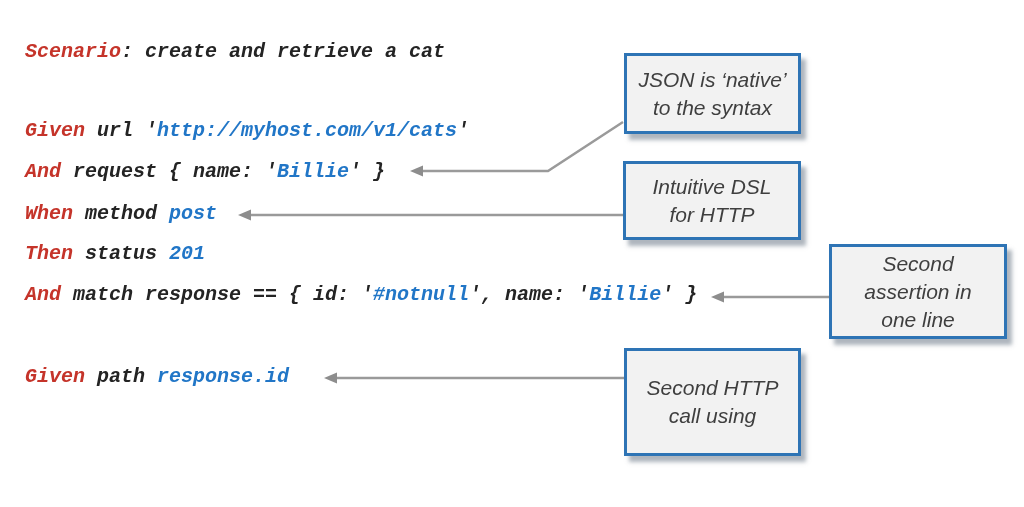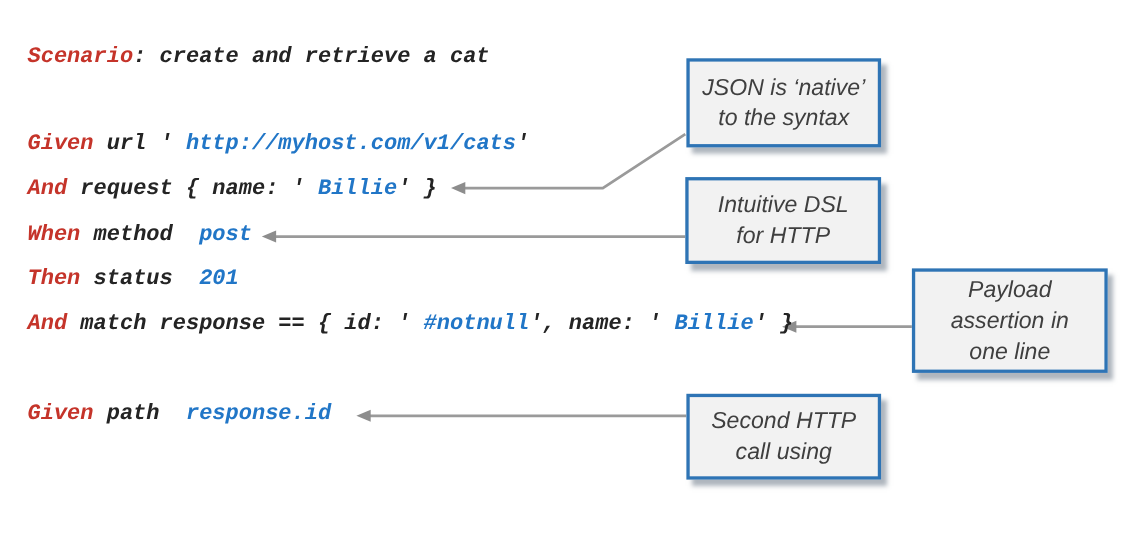--- a/index.html
+++ b/index.html
@@ -27,21 +27,21 @@
     left:25px;
     font-family:"Liberation Mono", monospace;
     font-weight:bold;
     font-size:20px;
     line-height:24px;
     white-space:pre;
     color:var(--code-text);
   }
   .tk{white-space:pre;}
   .tk.k{color:var(--keyword-red);}
-  .tk.v{color:var(--value-blue);margin-left:12px;}
+  .tk.v{color:var(--value-blue);}
   .callout{
     position:absolute;
     box-sizing:border-box;
     background:var(--box-bg);
     border:3px solid var(--box-border);
     box-shadow:5px 6px 4px rgba(96,110,125,0.5);
     display:flex;
     flex-direction:column;
     align-items:center;
     justify-content:center;
@@ -101,23 +101,23 @@
     <div>JSON is ‘native’</div>
     <div>to the syntax</div>
   </div>
 
   <div class="callout" style="left:623px;top:161px;width:178px;height:79px">
     <div>Intuitive DSL</div>
     <div>for HTTP</div>
   </div>
 
   <div class="callout" style="left:829px;top:244px;width:178px;height:95px">
-    <div>Payload</div>
+    <div>Second</div>
     <div>assertion in</div>
     <div>one line</div>
   </div>
 
-  <div class="callout" style="left:624px;top:358px;width:177px;height:78px">
+  <div class="callout" style="left:624px;top:348px;width:177px;height:108px">
     <div>Second HTTP</div>
     <div>call using</div>
   </div>
 
 </div>
 
 </body></html>

